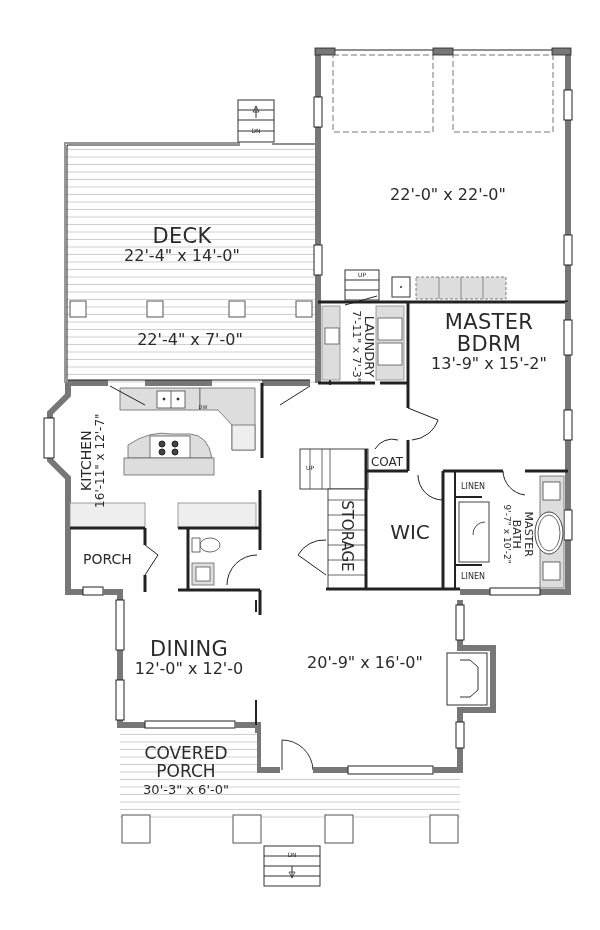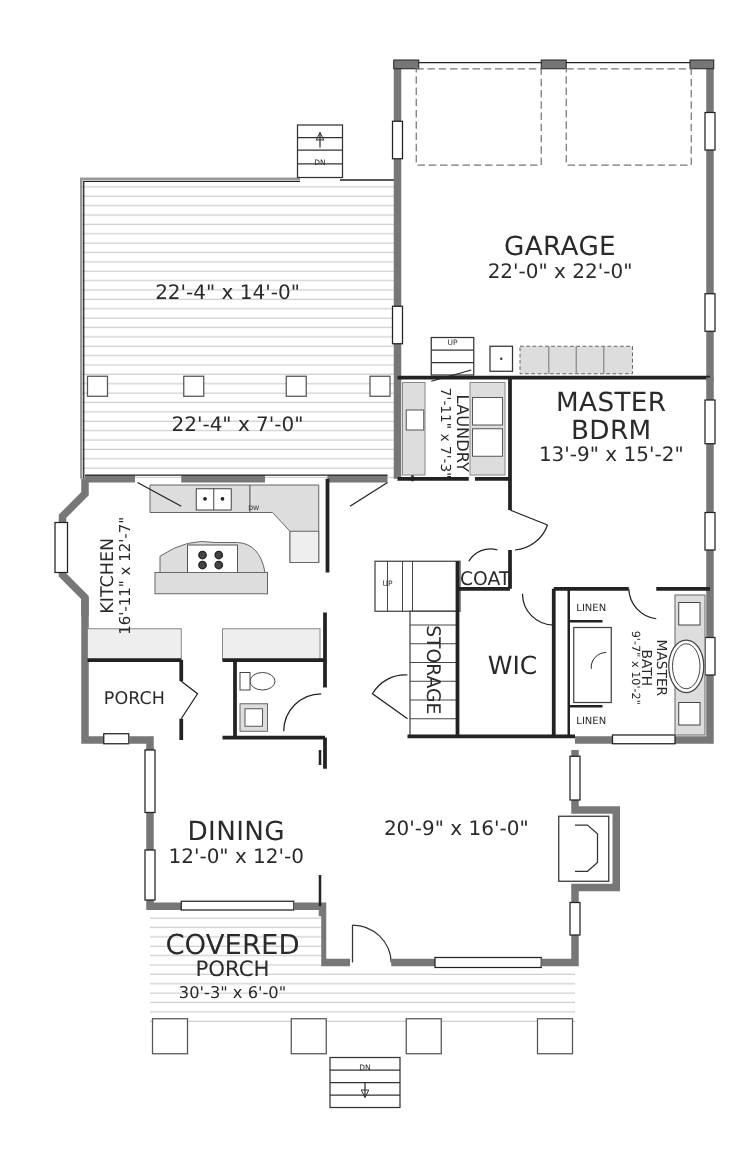--- a/index.html
+++ b/index.html
@@ -226,25 +226,25 @@
     <rect x="264" y="846" width="56" height="40" fill="#fff" stroke="#333" stroke-width="1"></rect>
     <line x1="264" y1="856" x2="320" y2="856" stroke="#333"></line>
     <line x1="264" y1="866" x2="320" y2="866" stroke="#333"></line>
     <line x1="264" y1="876" x2="320" y2="876" stroke="#333"></line>
     <line x1="292" y1="866" x2="292" y2="878" stroke="#333"></line>
     <polygon points="289,872 295,872 292,878" fill="none" stroke="#333" stroke-width="0.8"></polygon>
   </g>
 </svg>
 
 <div class="lbl" style="left:388px;top:186px;width:120px;">
-  <span class="name">GARAGE</span>
   <span class="dim">22'-0" x 22'-0"</span>
 </div>
 
 <div class="lbl" style="left:117px;top:225px;width:130px;">
+  <span class="name">DECK</span>
   <span class="dim">22'-4" x 14'-0"</span>
 </div>
 
 <div class="lbl" style="left:80px;top:331px;width:220px;">
   <span class="dim">22'-4" x 7'-0"</span>
 </div>
 
 <div class="lbl rot90" style="left:318px;top:334px;width:90px;">
   <span class="small" style="display:block;">LAUNDRY</span>
   <span class="small" style="display:block;font-size:11px;">7'-11" x 7'-3"</span>
@@ -254,48 +254,48 @@
   <span class="name">MASTER</span>
   <span class="name">BDRM</span>
   <span class="dim">13'-9" x 15'-2"</span>
 </div>
 
 <div class="lbl rotm90" style="left:38px;top:447px;width:110px;">
   <span class="small" style="display:block;font-size:14px;">KITCHEN</span>
   <span class="small" style="display:block;font-size:12px;">16'-11" x 12'-7"</span>
 </div>
 
-<div class="lbl small" style="left:368px;top:456px;width:38px;font-size:15px;">COAT</div>
+<div class="lbl small" style="left:368px;top:456px;width:38px;font-size:12px;">COAT</div>
 
 <div class="lbl rot90 small" style="left:306px;top:528px;width:80px;font-size:15px;">STORAGE</div>
 
 <div class="lbl" style="left:380px;top:522px;width:60px;font-size:20px;">WIC</div>
 
 <div class="lbl tiny" style="left:458px;top:483px;width:30px;">LINEN</div>
 <div class="lbl tiny" style="left:458px;top:573px;width:30px;">LINEN</div>
 
 <div class="lbl rot90" style="left:478px;top:518px;width:80px;">
   <span style="display:block;font-size:11px;">MASTER</span>
   <span style="display:block;font-size:11px;">BATH</span>
   <span style="display:block;font-size:9px;">9'-7" x 10'-2"</span>
 </div>
 
 <div class="lbl" style="left:70px;top:552px;width:75px;font-size:14px;">PORCH</div>
 
-<div class="lbl" style="left:124px;top:638px;width:130px;margin-top:16px;">
+<div class="lbl" style="left:124px;top:638px;width:130px;">
   <span class="name">DINING</span>
   <span class="dim">12'-0" x 12'-0</span>
 </div>
 
 <div class="lbl" style="left:290px;top:654px;width:150px;">
   <span class="dim">20'-9" x 16'-0"</span>
 </div>
 
 <div class="lbl" style="left:126px;top:745px;width:120px;">
-  <span style="display:block;font-size:22px;">COVERED</span>
+  <span style="display:block;font-size:17px;">COVERED</span>
   <span style="display:block;font-size:17px;">PORCH</span>
   <span style="display:block;font-size:13px;margin-top:2px;">30'-3" x 6'-0"</span>
 </div>
 
 <div class="lbl tiny" style="left:246px;top:128px;width:20px;font-size:6px;">DN</div>
 <div class="lbl tiny" style="left:282px;top:852px;width:20px;font-size:6px;">DN</div>
 <div class="lbl tiny" style="left:352px;top:272px;width:20px;font-size:6px;">UP</div>
 <div class="lbl tiny" style="left:300px;top:465px;width:20px;font-size:6px;">UP</div>
 <div class="lbl tiny" style="left:196px;top:405px;width:14px;font-size:5px;">DW</div>
 

